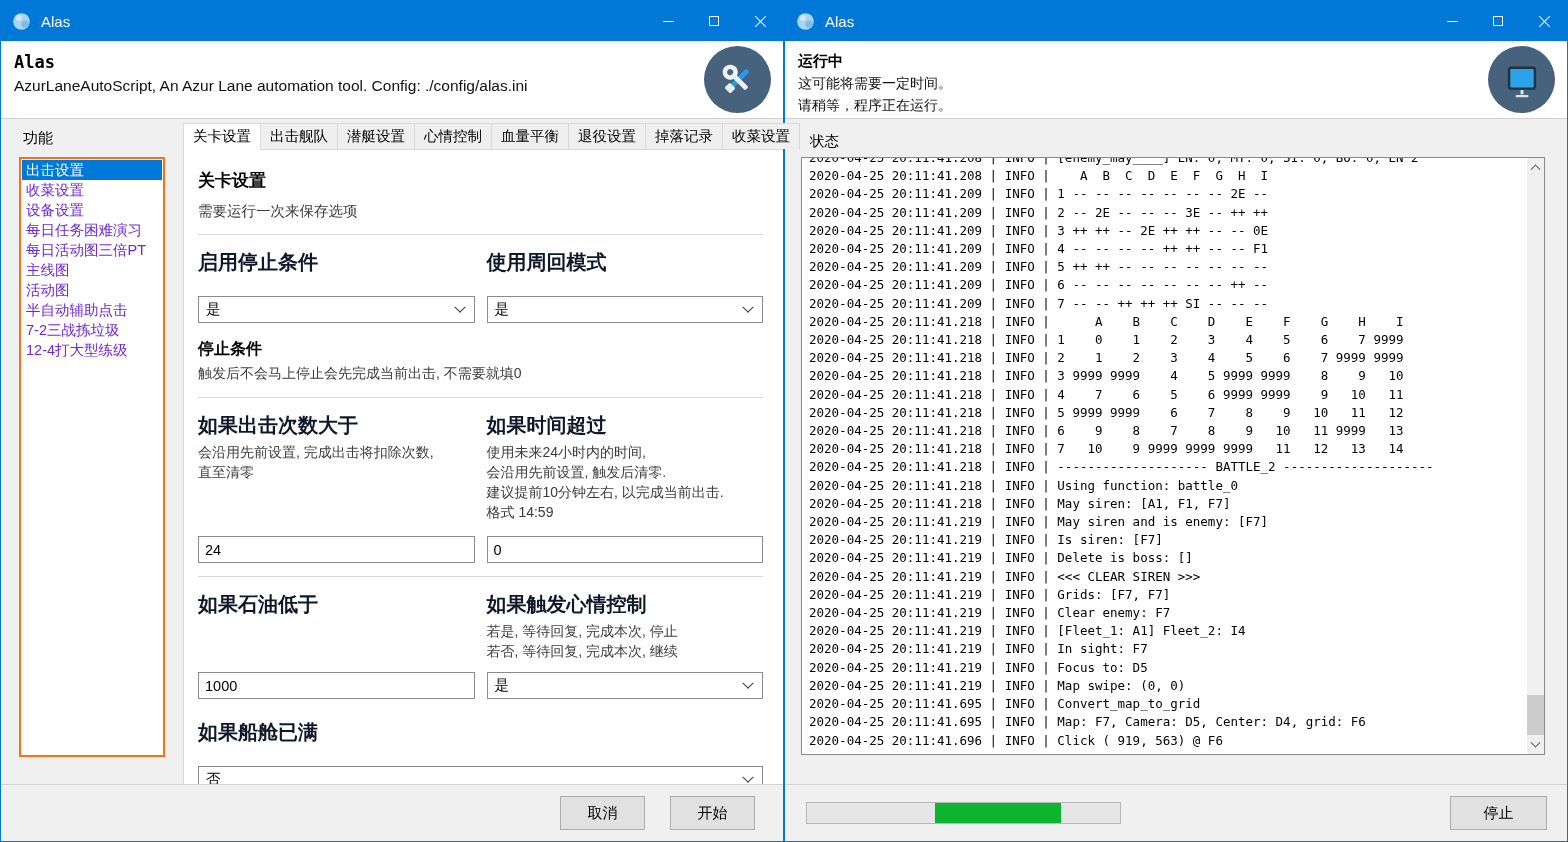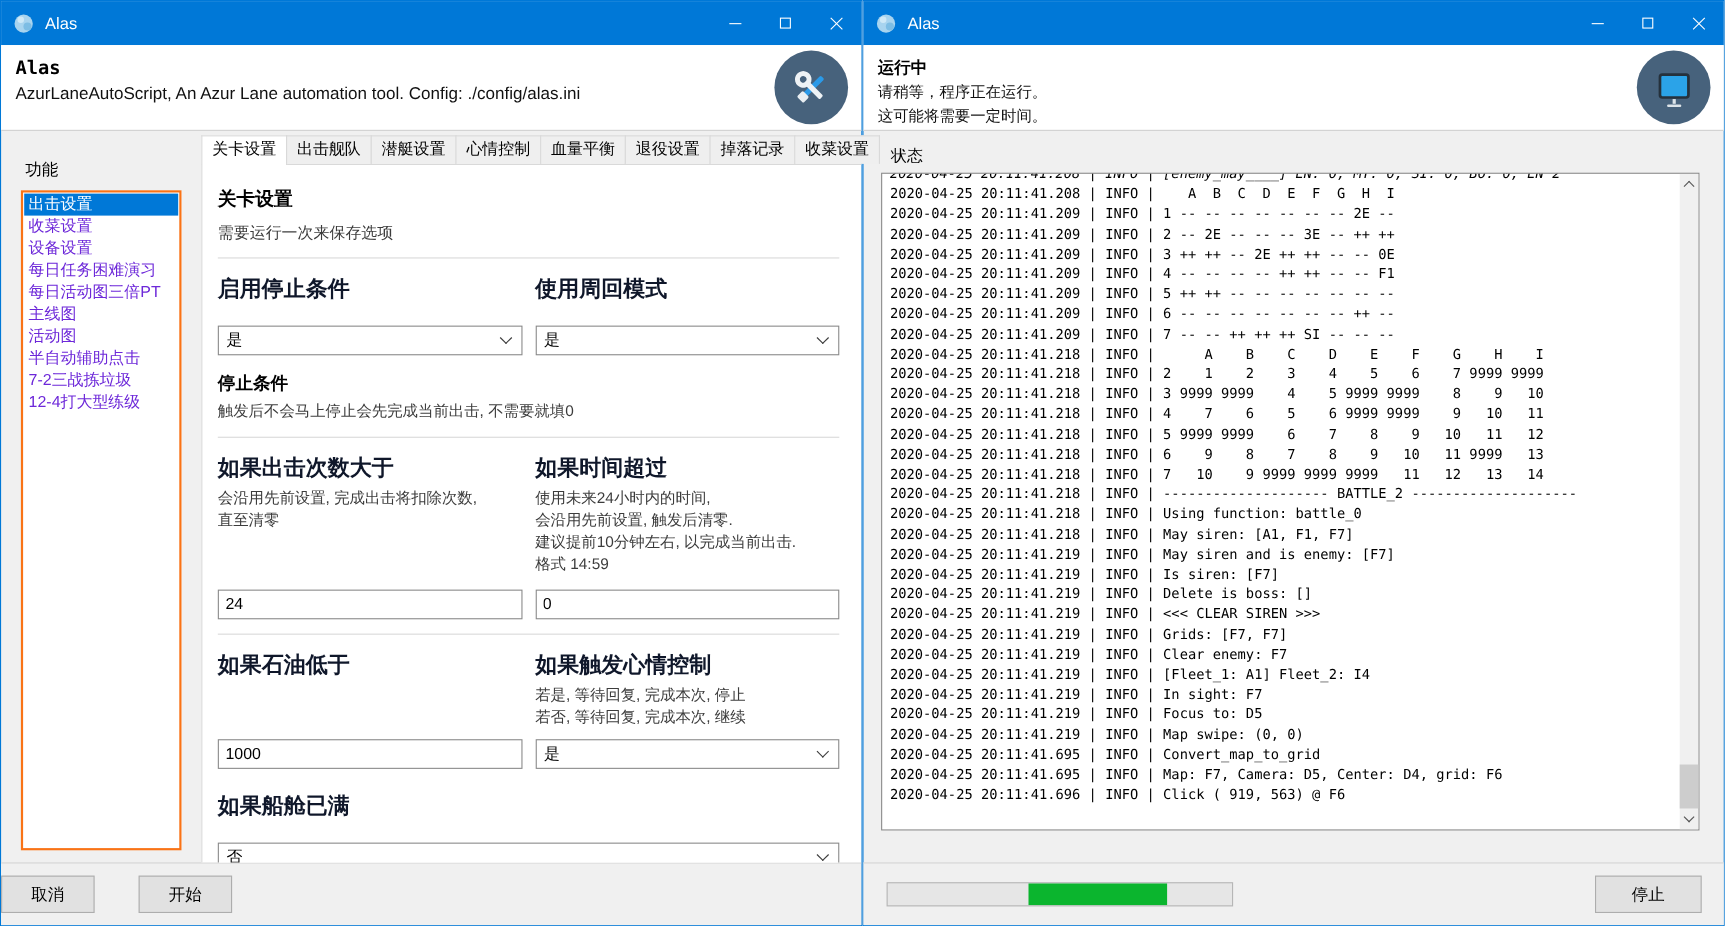--- a/index.html
+++ b/index.html
@@ -28,21 +28,21 @@
   .app-header { height:78px; background:#fff; border-bottom:1px solid #cfcfcf; position:relative; padding:11px 90px 0 13px; flex:none; }
   .app-name { font-family:"DejaVu Sans Mono", monospace; font-weight:bold; font-size:17px; color:#000; }
   .app-sub { font-size:15.5px; color:#111; margin-top:5px; }
   .hdr-line { font-size:14px; color:#111; margin-top:3px; line-height:1.35; }
   .hdr-title { font-size:15px; font-weight:bold; color:#000; }
   .badge-circle { position:absolute; right:12px; top:5px; width:67px; height:67px; border-radius:50%; background:#47627c; display:flex; align-items:center; justify-content:center; }
 
   
   .body-row { flex:1; display:flex; min-height:0; }
   .sidebar { width:182px; flex:none; padding:9px 18px 0 18px; }
-  .sidebar-title { font-size:15px; color:#000; margin:17px 0 9px 4px; }
+  .sidebar-title { font-size:15px; color:#000; margin:1px 0 9px 4px; }
   .listbox { background:#fff; border:2px solid #f97316; height:600px; padding:1px; overflow:hidden; }
   .list-item { font-size:14.5px; height:20px; line-height:20px; padding:0 4px; color:#6d28d9; white-space:nowrap; cursor:default; }
   .list-item.selected { background:#0078d7; color:#fff; }
 
   .content { flex:1; display:flex; flex-direction:column; min-width:0; }
   .tabbar { display:flex; margin-top:4px; height:26px; flex:none; position:relative; z-index:2; }
   .tab { font-size:14.5px; color:#000; background:#efefef; border:1px solid #d9d9d9; border-bottom:none; padding:0 9px; line-height:24px; margin-right:-1px; white-space:nowrap; cursor:default; }
   .tab.active { background:#fff; border-color:#d9d9d9; line-height:25px; margin-bottom:-1px; }
   .page { flex:1; background:#fff; border-top:1px solid #d9d9d9; border-left:1px solid #d9d9d9; padding:15px 20px 0 14px; overflow:hidden; position:relative; z-index:1; }
 
@@ -56,32 +56,32 @@
   .f-help { font-size:14px; color:#3c3c3c; line-height:1.42; margin-top:4px; white-space:pre-line; }
   .f-gap { height:20px; }
   .combo { margin-top:auto; height:27px; border:1px solid #8a8a8a; background:#fff; display:flex; align-items:center; padding:0 10px 0 7px; font-size:14.5px; color:#000; cursor:default; }
   .combo.solo { margin-top:20px; }
   .chev-down { width:8px; height:8px; border-right:1.4px solid #3c3c3c; border-bottom:1.4px solid #3c3c3c; transform:rotate(45deg) translate(-2px,-2px); margin-left:auto; flex:none; }
   .tbox { margin-top:auto; height:27px; border:1px solid #8a8a8a; background:#fff; font-size:14.5px; color:#000; padding:0 6px; width:100%; font-family:"Liberation Sans", sans-serif; outline:none; }
   .sect-title { font-size:16px; font-weight:bold; color:#000; margin-top:16px; }
 
   
   .footer { height:57px; flex:none; background:#f0f0f0; border-top:1px solid #d4d4d4; display:flex; align-items:center; }
-  .footer.left-f { justify-content:flex-start; padding-right:6px;gap:15px; }
+  .footer.left-f { justify-content:flex-end; padding-right:28px; }
   .btn { width:85px; height:34px; background:#e1e1e1; border:1px solid #adadad; font-size:15px; color:#000; font-family:"Liberation Sans", sans-serif; cursor:default; }
   .btn + .btn { margin-left:25px; }
   .btn.stop { width:97px; margin-left:auto; }
 
   
   .right-body { flex:1; padding:13px 22px 0 16px; min-height:0; }
   .status-label { font-size:14.5px; color:#000; margin:0 0 6px 9px; }
   .logbox { background:#fff; border:1px solid #898989; height:598px; display:flex; overflow:hidden; }
   .logpane { flex:1; overflow:hidden; padding:0 0 0 7px; }
   .log-line { font-family:"DejaVu Sans Mono", monospace; font-size:12.5px; line-height:18.2px; white-space:pre; color:#000; }
-  .log-line:first-child { margin-top:-9px;font-style:italic; }
+  .log-line:first-child { margin-top:-9px; }
   .vscroll { width:17px; flex:none; background:#f0f0f0; display:flex; flex-direction:column; align-items:center; }
   .sc-btn { height:17px; width:17px; display:flex; align-items:center; justify-content:center; flex:none; }
   .chev-up, .chev-dn { width:7px; height:7px; border-right:1.4px solid #555; border-bottom:1.4px solid #555; }
   .chev-up { transform:rotate(-135deg) translate(-2px,-2px); }
   .chev-dn { transform:rotate(45deg) translate(-2px,-2px); }
   .sc-track { flex:1; width:100%; position:relative; }
   .sc-thumb { position:absolute; left:0; width:100%; height:40px; bottom:2px; background:#cdcdcd; }
 
   .progressbar { width:315px; height:22px; background:#e6e6e6; border:1px solid #b6b6b6; position:relative; overflow:hidden; margin-left:21px; }
   .progress-chunk { position:absolute; top:0; bottom:0; left:41%; width:40%; background:#0bb52e; }
@@ -254,22 +254,22 @@
           <span class="ico-max"></span>
         </div>
       <div class="win-btn">
           <span class="ico-close"></span>
         </div>
     </div>
   </div>
 
   <div class="app-header">
     <div class="hdr-title">运行中</div>
+    <div class="hdr-line">这可能将需要一定时间。</div>
     <div class="hdr-line">请稍等，程序正在运行。</div>
-    <div class="hdr-line">这可能将需要一定时间。</div>
     <div class="badge-circle">
       <svg width="46" height="46" viewBox="0 0 64 64">
         <rect x="14" y="15" width="36" height="29" rx="3" fill="#2ba3e8" stroke="#25313c" stroke-width="3.4"></rect>
         <rect x="30" y="46" width="4" height="6" fill="#dde4e9"></rect>
         <rect x="23" y="53" width="18" height="3" rx="1.5" fill="#dde4e9"></rect>
       </svg>
     </div>
   </div>
 
   <div class="right-body">
@@ -279,20 +279,21 @@
           <div class="log-line">2020-04-25 20:11:41.208 | INFO | [enemy_may____] EN: 0, MY: 0, SI: 0, BO: 0, EN 2</div>
           <div class="log-line">2020-04-25 20:11:41.208 | INFO |    A  B  C  D  E  F  G  H  I</div>
           <div class="log-line">2020-04-25 20:11:41.209 | INFO | 1 -- -- -- -- -- -- -- 2E --</div>
           <div class="log-line">2020-04-25 20:11:41.209 | INFO | 2 -- 2E -- -- -- 3E -- ++ ++</div>
           <div class="log-line">2020-04-25 20:11:41.209 | INFO | 3 ++ ++ -- 2E ++ ++ -- -- 0E</div>
           <div class="log-line">2020-04-25 20:11:41.209 | INFO | 4 -- -- -- -- ++ ++ -- -- F1</div>
           <div class="log-line">2020-04-25 20:11:41.209 | INFO | 5 ++ ++ -- -- -- -- -- -- --</div>
           <div class="log-line">2020-04-25 20:11:41.209 | INFO | 6 -- -- -- -- -- -- -- ++ --</div>
           <div class="log-line">2020-04-25 20:11:41.209 | INFO | 7 -- -- ++ ++ ++ SI -- -- --</div>
           <div class="log-line">2020-04-25 20:11:41.218 | INFO |      A    B    C    D    E    F    G    H    I</div>
+          <div class="log-line">2020-04-25 20:11:41.218 | INFO | 1    0    1    2    3    4    5    6    7 9999</div>
           <div class="log-line">2020-04-25 20:11:41.218 | INFO | 2    1    2    3    4    5    6    7 9999 9999</div>
           <div class="log-line">2020-04-25 20:11:41.218 | INFO | 3 9999 9999    4    5 9999 9999    8    9   10</div>
           <div class="log-line">2020-04-25 20:11:41.218 | INFO | 4    7    6    5    6 9999 9999    9   10   11</div>
           <div class="log-line">2020-04-25 20:11:41.218 | INFO | 5 9999 9999    6    7    8    9   10   11   12</div>
           <div class="log-line">2020-04-25 20:11:41.218 | INFO | 6    9    8    7    8    9   10   11 9999   13</div>
           <div class="log-line">2020-04-25 20:11:41.218 | INFO | 7   10    9 9999 9999 9999   11   12   13   14</div>
           <div class="log-line">2020-04-25 20:11:41.218 | INFO | -------------------- BATTLE_2 --------------------</div>
           <div class="log-line">2020-04-25 20:11:41.218 | INFO | Using function: battle_0</div>
           <div class="log-line">2020-04-25 20:11:41.218 | INFO | May siren: [A1, F1, F7]</div>
           <div class="log-line">2020-04-25 20:11:41.219 | INFO | May siren and is enemy: [F7]</div>

